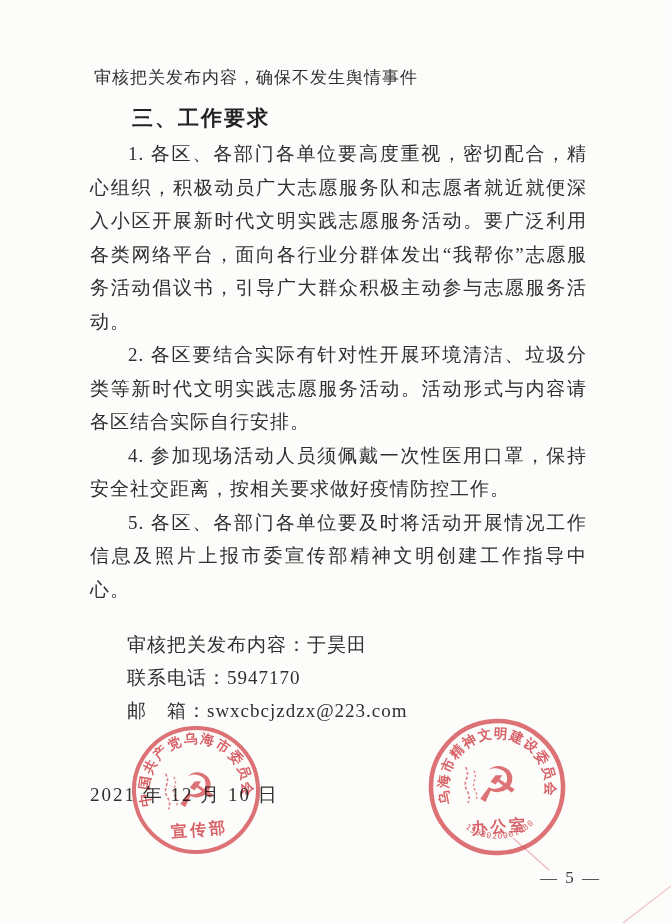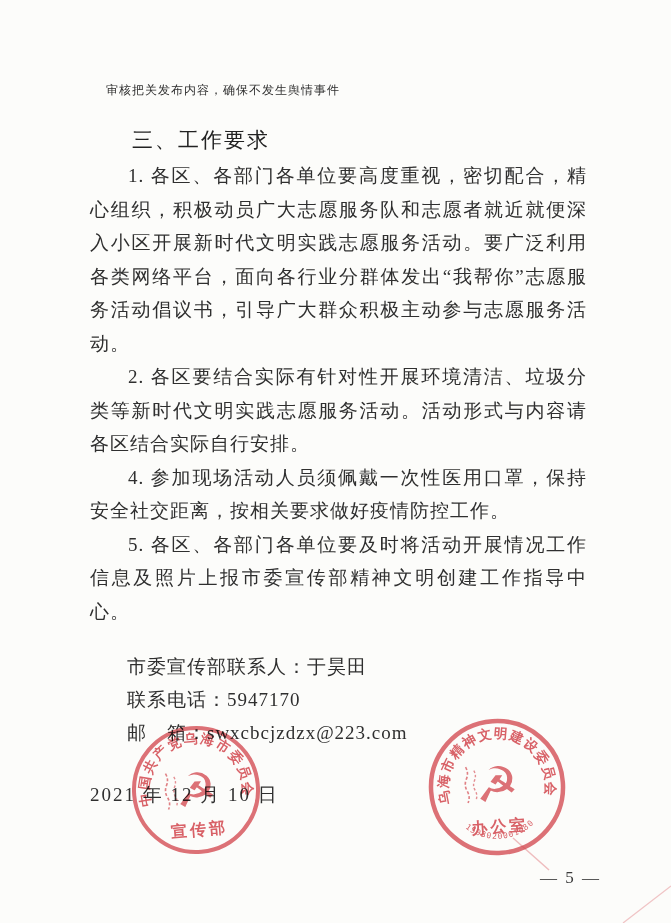--- a/index.html
+++ b/index.html
@@ -14,28 +14,28 @@
     background:#fcfcfa;
     overflow:hidden;
     color:#2f2f2f;
   }
   .content{
     position:absolute;
     left:90px; top:57px;
     width:497px;
   }
   .intro-line{
-    font-size:12px;
+    font-size:17px;
     line-height:34px;
     letter-spacing:1px;
-    margin:16px;
+    margin:4px;
   }
   .heading{
     font-family:"DejaVu Sans","Liberation Sans",sans-serif;
-    font-weight:normal;
+    font-weight:bold;
     font-size:21px;
     line-height:34px;
     letter-spacing:2px;
     margin:6px 0 2px 0;
     text-indent:2em;
     color:#222;
   }
   .para{
     font-size:19px;
     line-height:33.5px;
@@ -101,21 +101,21 @@
 
   <div class="content">
     <p class="intro-line">审核把关发布内容，确保不发生舆情事件</p>
     <p class="heading">三、工作要求</p>
     <p class="para">1. 各区、各部门各单位要高度重视，密切配合，精心组织，积极动员广大志愿服务队和志愿者就近就便深入小区开展新时代文明实践志愿服务活动。要广泛利用各类网络平台，面向各行业分群体发出“我帮你”志愿服务活动倡议书，引导广大群众积极主动参与志愿服务活动。</p>
     <p class="para">2. 各区要结合实际有针对性开展环境清洁、垃圾分类等新时代文明实践志愿服务活动。活动形式与内容请各区结合实际自行安排。</p>
     <p class="para">4. 参加现场活动人员须佩戴一次性医用口罩，保持安全社交距离，按相关要求做好疫情防控工作。</p>
     <p class="para">5. 各区、各部门各单位要及时将活动开展情况工作信息及照片上报市委宣传部精神文明创建工作指导中心。</p>
 
     <div class="contact">
-      <p class="contact-line">市委宣传部联系人：于昊田</p>
+      <p class="contact-line">审核把关发布内容：于昊田</p>
       <p class="contact-line">联系电话：5947170</p>
       <p class="contact-line">邮　箱：swxcbcjzdzx@223.com</p>
     </div>
   </div>
 
   <div class="sig-date">2021 年 12 月 10 日</div>
 
   <div class="page-number">— 5 —</div>
 
   <svg class="stamp stamp-left" width="154" height="154" viewBox="0 0 154 154">

